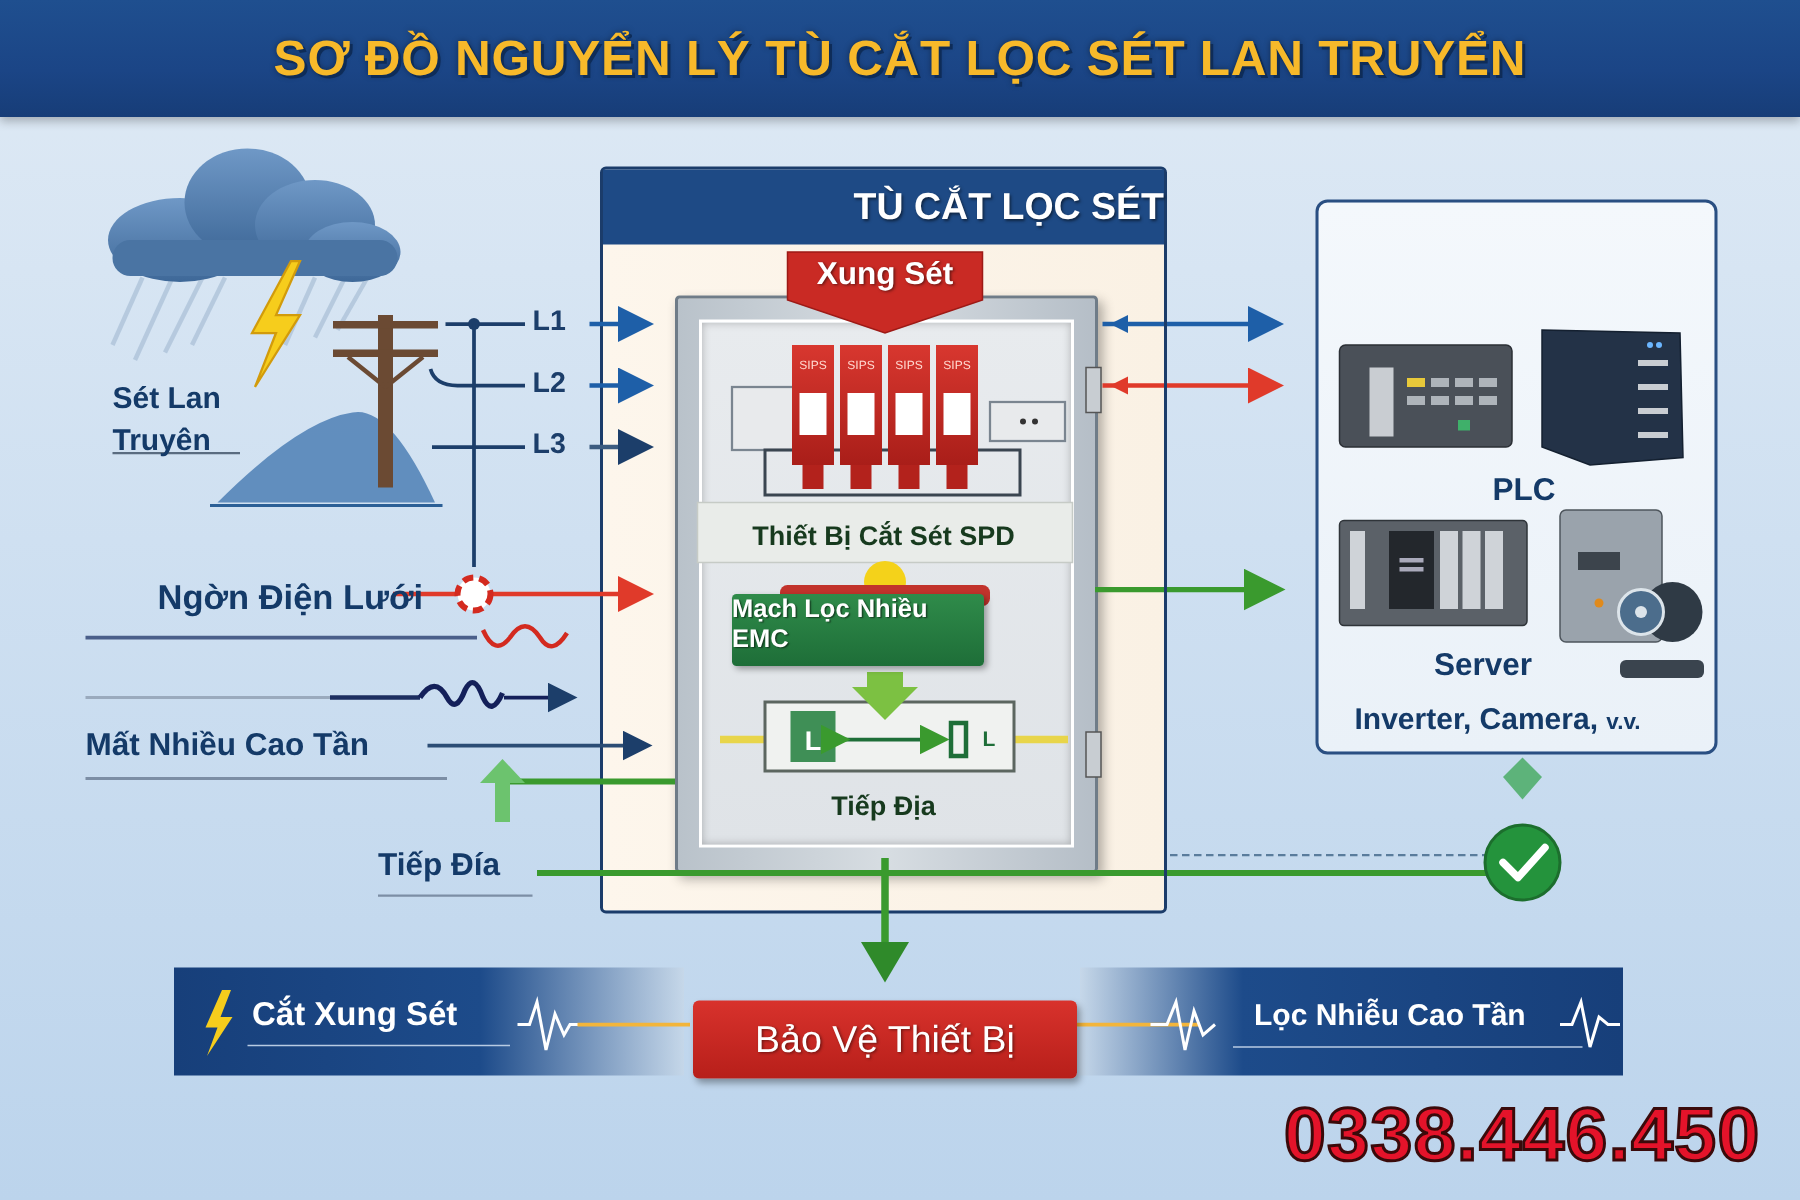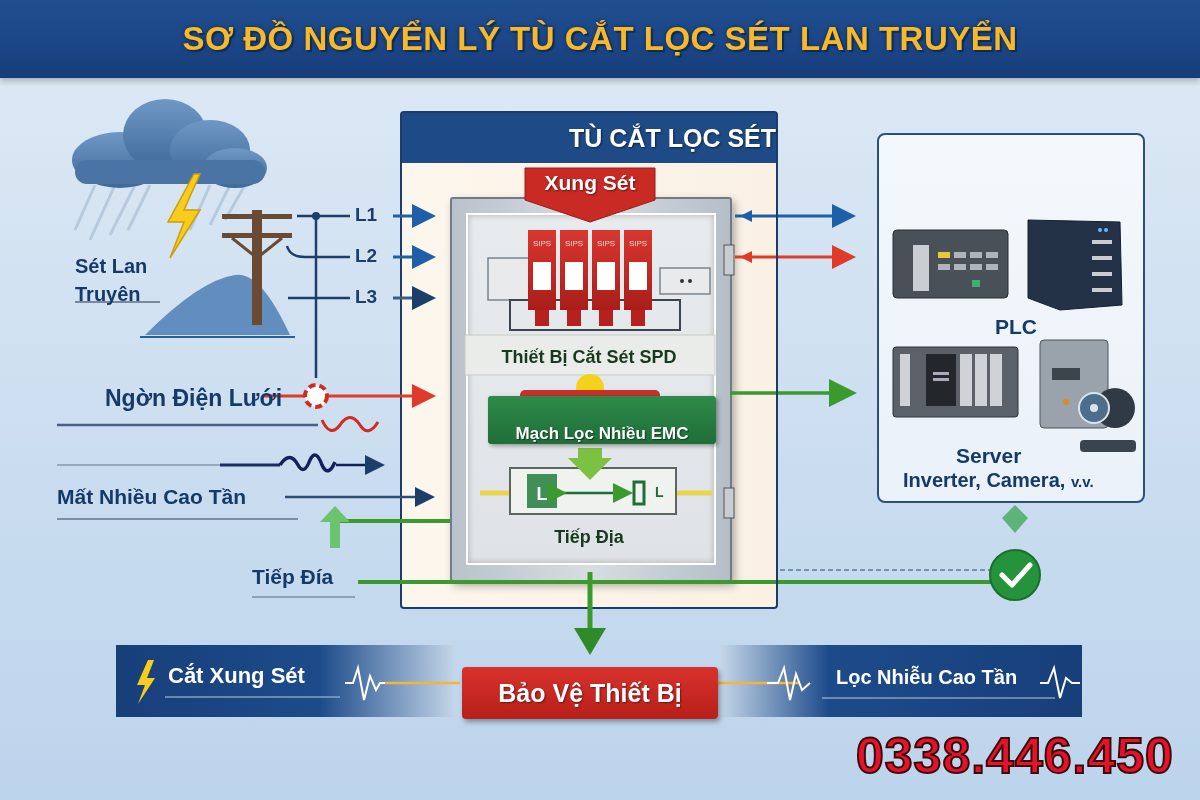--- a/index.html
+++ b/index.html
@@ -50,41 +50,41 @@
   }
   .xung-set-label {
     left: 0; top: 6px; width: 130px; text-align: center;
     color: #fff; font-weight: bold; font-size: 21px; text-shadow: 1px 1px 2px rgba(0,0,0,0.5);
   }
   .spd-label {
     left: 0; top: 236px; width: 100%; text-align: center;
     color: #173a1e; font-weight: bold; font-size: 18px;
   }
   .emc-box {
-    left: 88px; top: 285px; width: 228px; height: 48px;
+    left: 88px; top: 285px; width: 168px; height: 48px;
     background: linear-gradient(180deg, #2f8b4a 0%, #1e6e38 100%);
     border-radius: 3px; box-shadow: 2px 2px 4px rgba(0,0,0,0.35);
-    display: flex; align-items: flex-end; justify-content: center;
+    display: flex; align-items: flex-start; justify-content: center;
   }
   .emc-label { color: #fff; font-weight: bold; font-size: 17px; text-shadow: 1px 1px 1px rgba(0,0,0,0.5); }
   .ground-label {
     left: 0; top: 416px; width: 100%; text-align: center;
     color: #173a1e; font-weight: bold; font-size: 18px;
   }
   
   .devices-panel {
     left: 877px; top: 133px; width: 268px; height: 370px;
     background: linear-gradient(180deg, #f4f8fc 0%, #eaf1f8 100%);
     border: 2px solid #2a4f82; border-radius: 8px;
   }
   .devices-title {
     left: 28px; top: 12px; font-size: 22px; line-height: 30px;
   }
   .plc-label { left: 116px; top: 180px; font-size: 21px; }
-  .server-label { left: 77px; top: 297px; font-size: 21px; margin-top: 12px; }
+  .server-label { left: 77px; top: 297px; font-size: 21px; }
   .devices-list { left: 24px; top: 334px; font-size: 20px; }
   .devices-list .small { font-size: 15px; }
   
   .lbl-set-lan { left: 75px; top: 252px; font-size: 20px; line-height: 28px; }
   .lbl-line { left: 355px; font-size: 19px; color: #1c3e6a; font-weight: bold; }
   .lbl-ngon { left: 57px; top: 385px; font-size: 23px; margin-left: 48px; }
   .lbl-nhieu { left: 57px; top: 485px; font-size: 21px; }
   .lbl-tiep { left: 252px; top: 565px; font-size: 21px; }
   
   .banner-left {
@@ -96,21 +96,21 @@
     background: linear-gradient(90deg, rgba(200,215,230,0.6) 0%, #1d4b8a 30%, #173f7a 100%);
   }
   .banner-left-label { left: 168px; top: 663px; color: #fff; font-weight: bold; font-size: 22px; }
   .banner-right-label { left: 836px; top: 666px; color: #fff; font-weight: bold; font-size: 20px; }
   .protect-button {
     left: 462px; top: 667px; width: 256px; height: 52px;
     background: linear-gradient(180deg, #d8322c 0%, #b71f1a 100%);
     border-radius: 4px; box-shadow: 2px 3px 5px rgba(0,0,0,0.35);
     display: flex; align-items: center; justify-content: center;
   }
-  .protect-label { color: #fff; font-weight: bold; font-size: 25px; text-shadow: 1px 1px 2px rgba(0,0,0,0.45); }
+  .protect-label { color: #fff; font-weight: normal; font-size: 25px; text-shadow: 1px 1px 2px rgba(0,0,0,0.45); }
   .phone {
     left: 856px; top: 727px; font-size: 50px; font-weight: bold; color: #e4132a;
     -webkit-text-stroke: 2px #3a0a0a; letter-spacing: 1px;
   }
 </style>
 </head>
 <body>
 
 <div class="abs title-bar">
   <span class="title-text">SƠ ĐỒ NGUYỂN LÝ TÙ CẮT LỌC SÉT LAN TRUYỂN</span>

